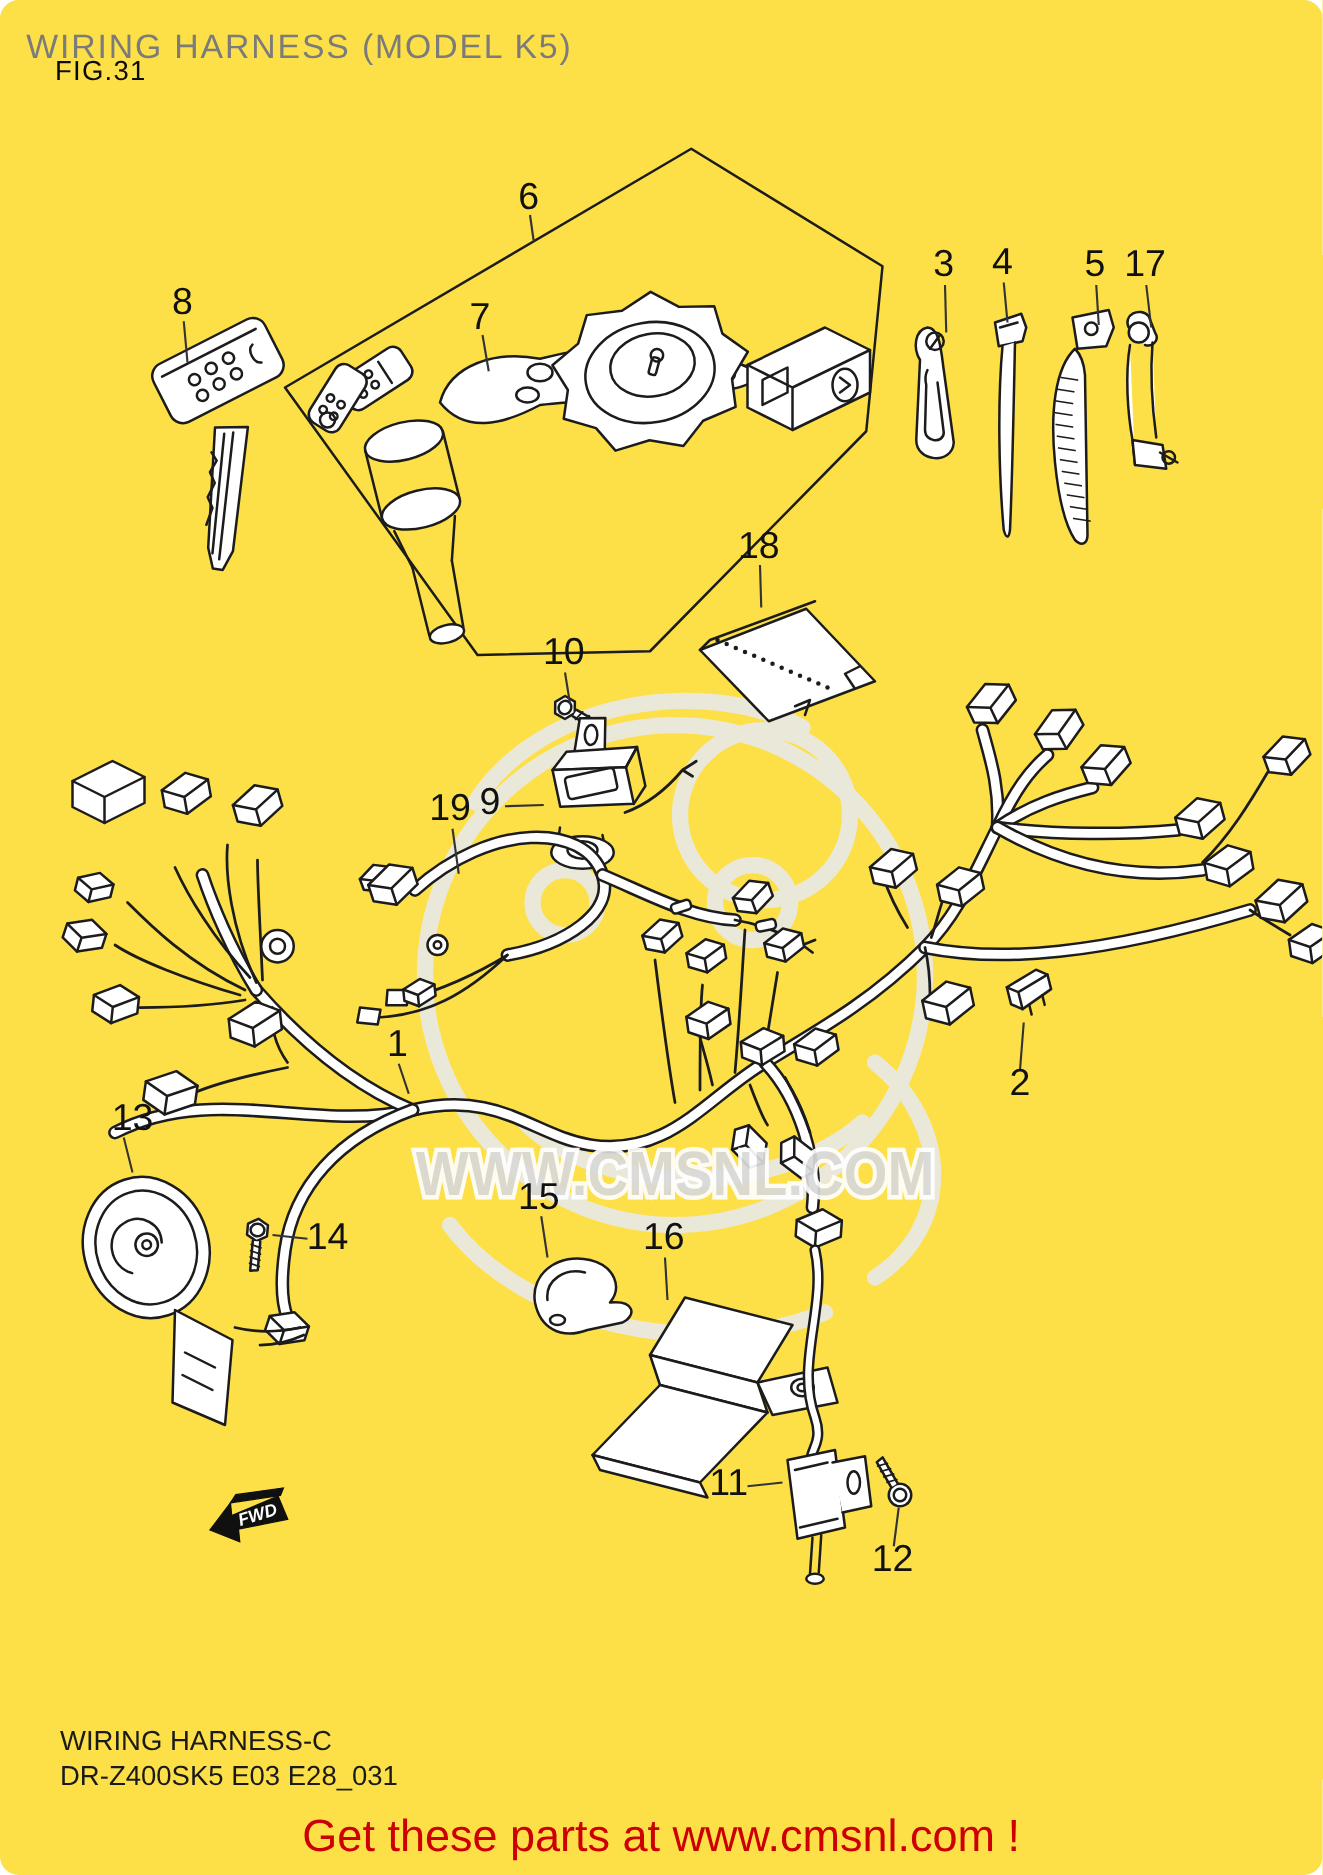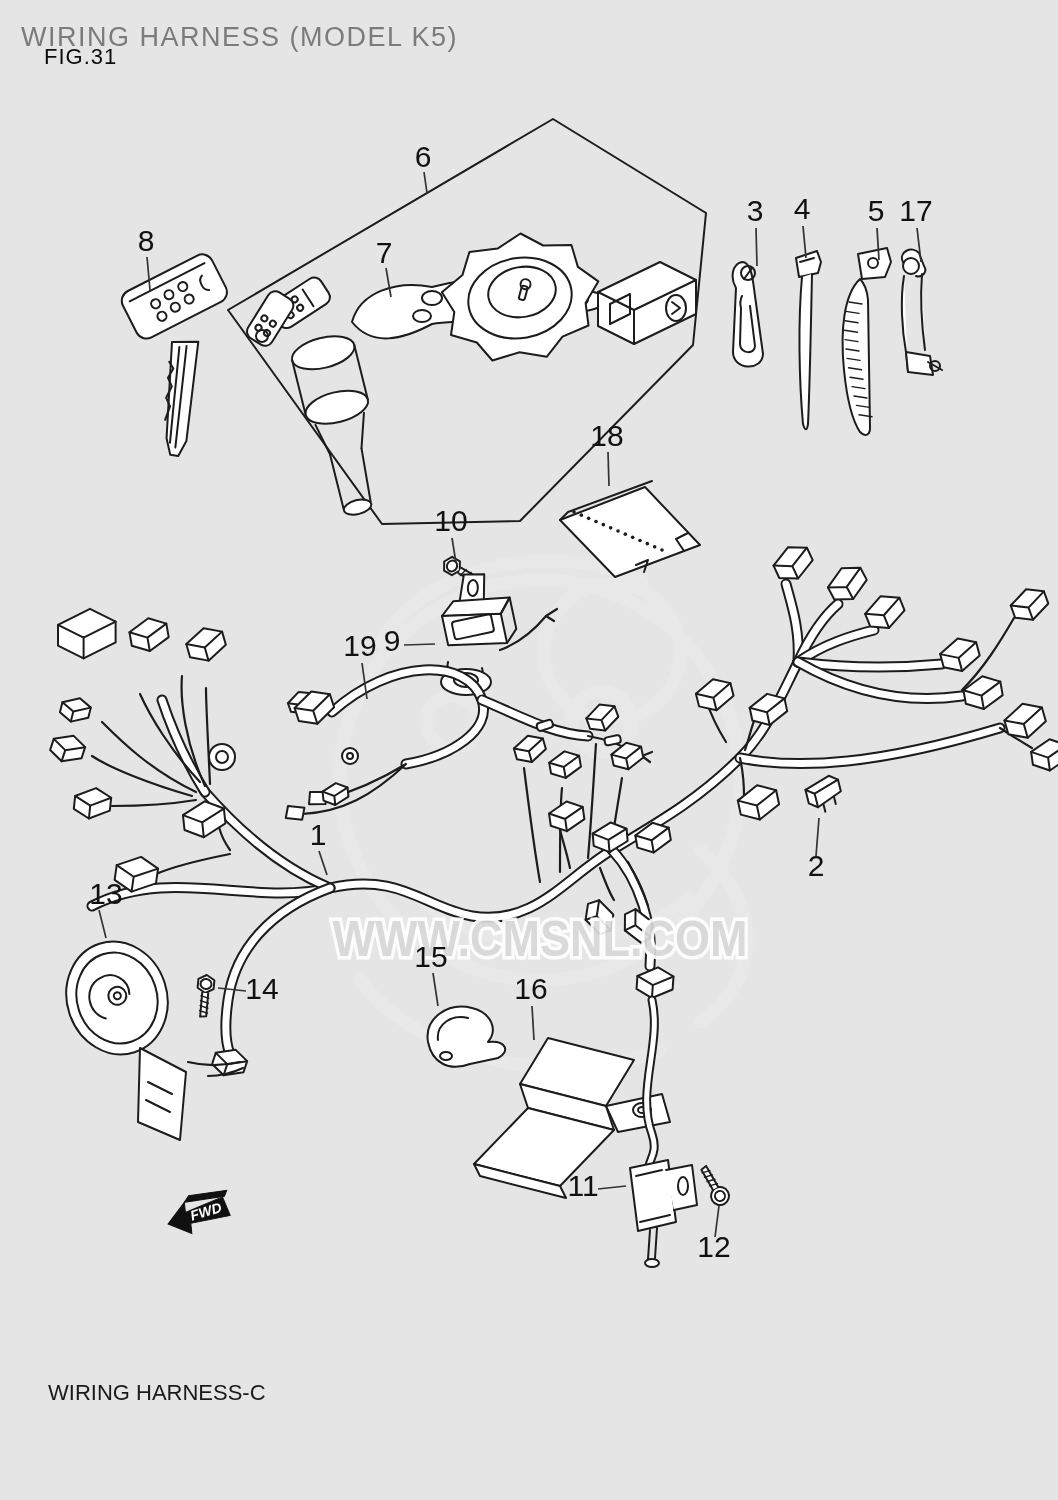--- a/index.html
+++ b/index.html
@@ -1,21 +1,22 @@
 <!DOCTYPE html>
 <html><head>
 <meta charset="utf-8">
 <style>
   html,body{margin:0;padding:0;}
   .page{
     position:relative;
     width:1058px;height:1500px;
-    background:#e5e5e5;
+    background:#fde047;
     font-family:"Liberation Sans",sans-serif;
     overflow:hidden;
+    border-radius:15px;
   }
   .hdr-title{
     position:absolute;left:21px;top:22px;
     font-size:27px;color:#7b7b7b;letter-spacing:1.5px;
   }
   .fig-label{
     position:absolute;left:44px;top:44px;
     font-size:22px;font-weight:normal;color:#0c0c0c;letter-spacing:1px;
   }
   .ftr-code{
@@ -538,14 +539,16 @@
         <text x="531" y="999" text-anchor="middle" class="lbl">16</text>
         <line x1="917" y1="228" x2="921" y2="262" stroke="#333" stroke-width="1.7"></line>
         <text x="916" y="221" text-anchor="middle" class="lbl">17</text>
         <line x1="608" y1="452" x2="609" y2="486" stroke="#333" stroke-width="1.7"></line>
         <text x="607" y="446" text-anchor="middle" class="lbl">18</text>
         <line x1="362" y1="663" x2="367" y2="699" stroke="#333" stroke-width="1.7"></line>
         <text x="360" y="656" text-anchor="middle" class="lbl">19</text>
       </g>
   </svg>
 
+  <div class="ftr-code">DR-Z400SK5 E03 E28_031</div>
   <div class="ftr-sub">WIRING HARNESS-C</div>
+  <div class="promo">Get these parts at www.cmsnl.com !</div>
 </div>
 
 </body></html>

